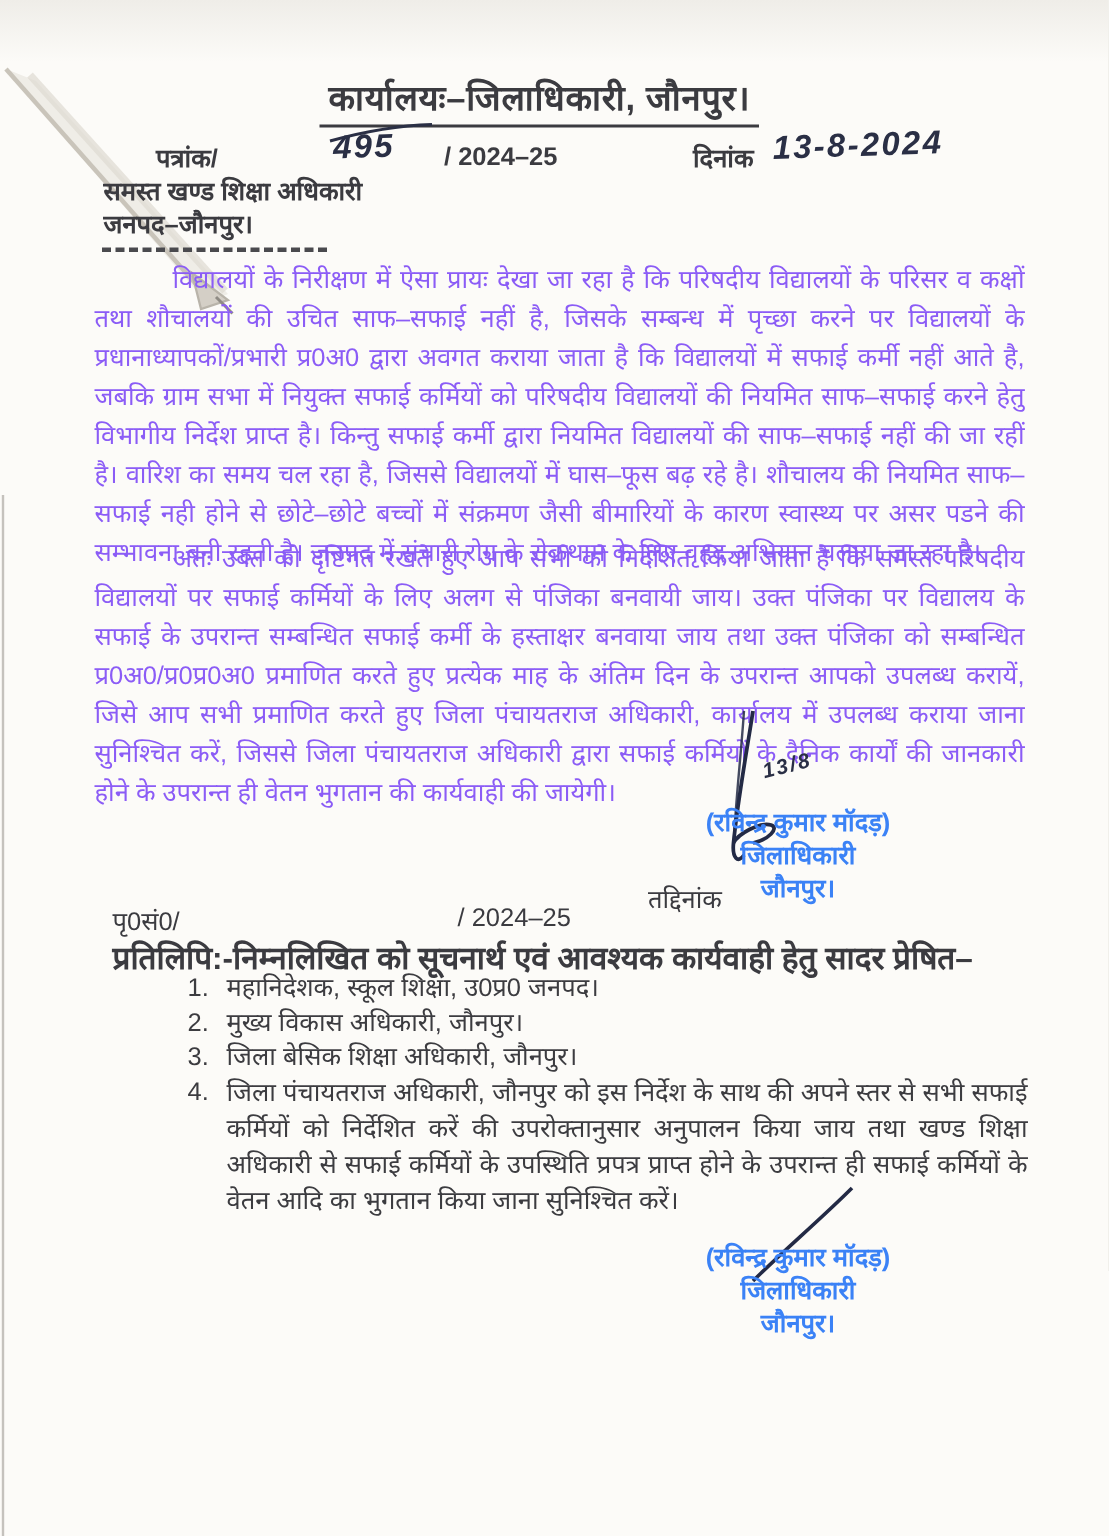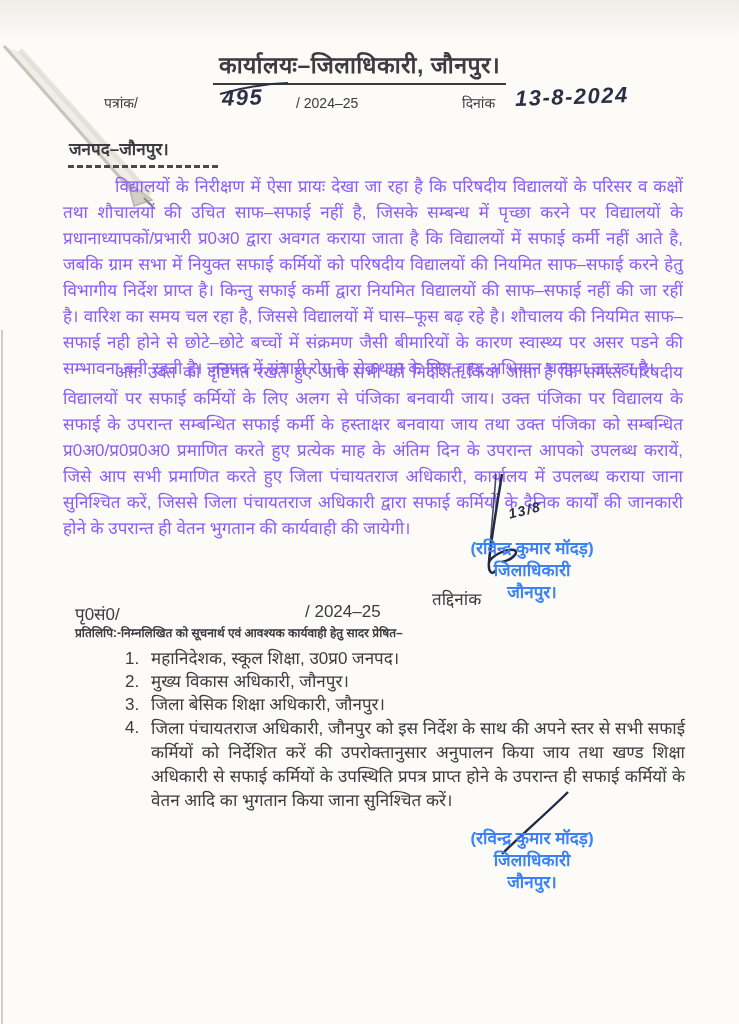--- a/index.html
+++ b/index.html
@@ -18,42 +18,42 @@
     background:linear-gradient(180deg,#efede8 0%,rgba(252,251,248,0) 90%);
     pointer-events:none;
   }
   .abs{position:absolute;}
   .print{color:#3b3b40;}
   .title{
     font-size:23px;font-weight:bold;letter-spacing:.5px;
     border-bottom:2px solid #3b3b40;padding:0 6px 3px 6px;
     white-space:nowrap;
   }
-  .meta{font-size:14px;font-weight:normal;white-space:nowrap;}
+  .meta{font-size:17px;font-weight:bold;white-space:nowrap;}
   .hw{
     font-style:italic;font-weight:bold;color:#2a2f45;
     display:inline-block;transform:rotate(-2deg);
     letter-spacing:1.5px;white-space:nowrap;
   }
   .addr{font-size:17px;font-weight:bold;line-height:22px;}
   .dashrule{
     width:150px;height:0;
     border-top:3px dashed #4a4a4e;
   }
   .para{
     width:620px;font-size:17px;line-height:26px;
     text-align:justify;text-indent:52px;
     color:#8b5cf6;
   }
   .sigblock{
     width:190px;text-align:center;font-size:17px;font-weight:bold;
     line-height:22px;color:#3b82f6;
   }
   .endref{font-size:17px;font-weight:normal;white-space:nowrap;}
-  .copyline{font-size:12px;font-weight:bold;white-space:nowrap;}
+  .copyline{font-size:21px;font-weight:bold;white-space:nowrap;}
   .copyitem{position:absolute;font-size:17px;line-height:22px;color:#3c3c40;}
   .copyitem .num{position:absolute;left:-26px;top:0;}
   .copyitem .itxt{display:block;}
   .item-wrap{width:534px;text-align:justify;line-height:24px;}
   svg{display:block;}
 </style>
 </head>
 <body>
 
 <div class="page">
@@ -78,20 +78,21 @@
   <svg class="abs" style="left:218px;top:80px;" width="74" height="16">
     <path d="M2,14 Q38,4 70,3" stroke="#2a2f45" stroke-width="2" fill="none"></path>
   </svg>
 
   <div class="abs meta print" style="left:296px;top:95px;">/ 2024–25</div>
 
   <div class="abs meta print" style="left:462px;top:93px;">दिनांक</div>
 
   <span class="abs hw" style="left:515px;top:84px;font-size:22px;">13-8-2024</span>
 
+  <div class="abs addr print" style="left:69px;top:117px;">समस्त खण्ड शिक्षा अधिकारी</div>
   <div class="abs addr print" style="left:69px;top:139px;text-align:center;">जनपद–जौनपुर।</div>
   <div class="abs dashrule" style="left:68px;top:165px;"></div>
 
   <div class="abs para" style="left:63px;top:174px;">विद्यालयों के निरीक्षण में ऐसा प्रायः देखा जा रहा है कि परिषदीय विद्यालयों के परिसर व कक्षों तथा शौचालयों की उचित साफ–सफाई नहीं है, जिसके सम्बन्ध में पृच्छा करने पर विद्यालयों के प्रधानाध्यापकों/प्रभारी प्र0अ0 द्वारा अवगत कराया जाता है कि विद्यालयों में सफाई कर्मी नहीं आते है, जबकि ग्राम सभा में नियुक्त सफाई कर्मियों को परिषदीय विद्यालयों की नियमित साफ–सफाई करने हेतु विभागीय निर्देश प्राप्त है। किन्तु सफाई कर्मी द्वारा नियमित विद्यालयों की साफ–सफाई नहीं की जा रहीं है। वारिश का समय चल रहा है, जिससे विद्यालयों में घास–फूस बढ़ रहे है। शौचालय की नियमित साफ–सफाई नही होने से छोटे–छोटे बच्चों में संक्रमण जैसी बीमारियों के कारण स्वास्थ्य पर असर पडने की सम्भावना बनी रहती है। जनपद में संचारी रोग के रोकथाम के लिए वृहद अभियान चलाया जा रहा है।</div>
 
   <div class="abs para" style="left:63px;top:360px;">अतः उक्त को दृष्टिगत रखते हुए आप सभी को निर्देशित किया जाता है कि समस्त परिषदीय विद्यालयों पर सफाई कर्मियों के लिए अलग से पंजिका बनवायी जाय। उक्त पंजिका पर विद्यालय के सफाई के उपरान्त सम्बन्धित सफाई कर्मी के हस्ताक्षर बनवाया जाय तथा उक्त पंजिका को सम्बन्धित प्र0अ0/प्र0प्र0अ0 प्रमाणित करते हुए प्रत्येक माह के अंतिम दिन के उपरान्त आपको उपलब्ध करायें, जिसे आप सभी प्रमाणित करते हुए जिला पंचायतराज अधिकारी, कार्यालय में उपलब्ध कराया जाना सुनिश्चित करें, जिससे जिला पंचायतराज अधिकारी द्वारा सफाई कर्मियों के दैनिक कार्यों की जानकारी होने के उपरान्त ही वेतन भुगतान की कार्यवाही की जायेगी।</div>
 
   <svg class="abs" style="left:462px;top:470px;" width="110" height="110" viewBox="0 0 110 110">
     <path d="M40,4 C36,30 30,62 27,92 C26,102 30,106 34,100" stroke="#232a45" stroke-width="2.5" fill="none"></path>
     <path d="M34,4 C32,34 28,68 27,96" stroke="#232a45" stroke-width="1.6" fill="none" opacity="0.85"></path>

